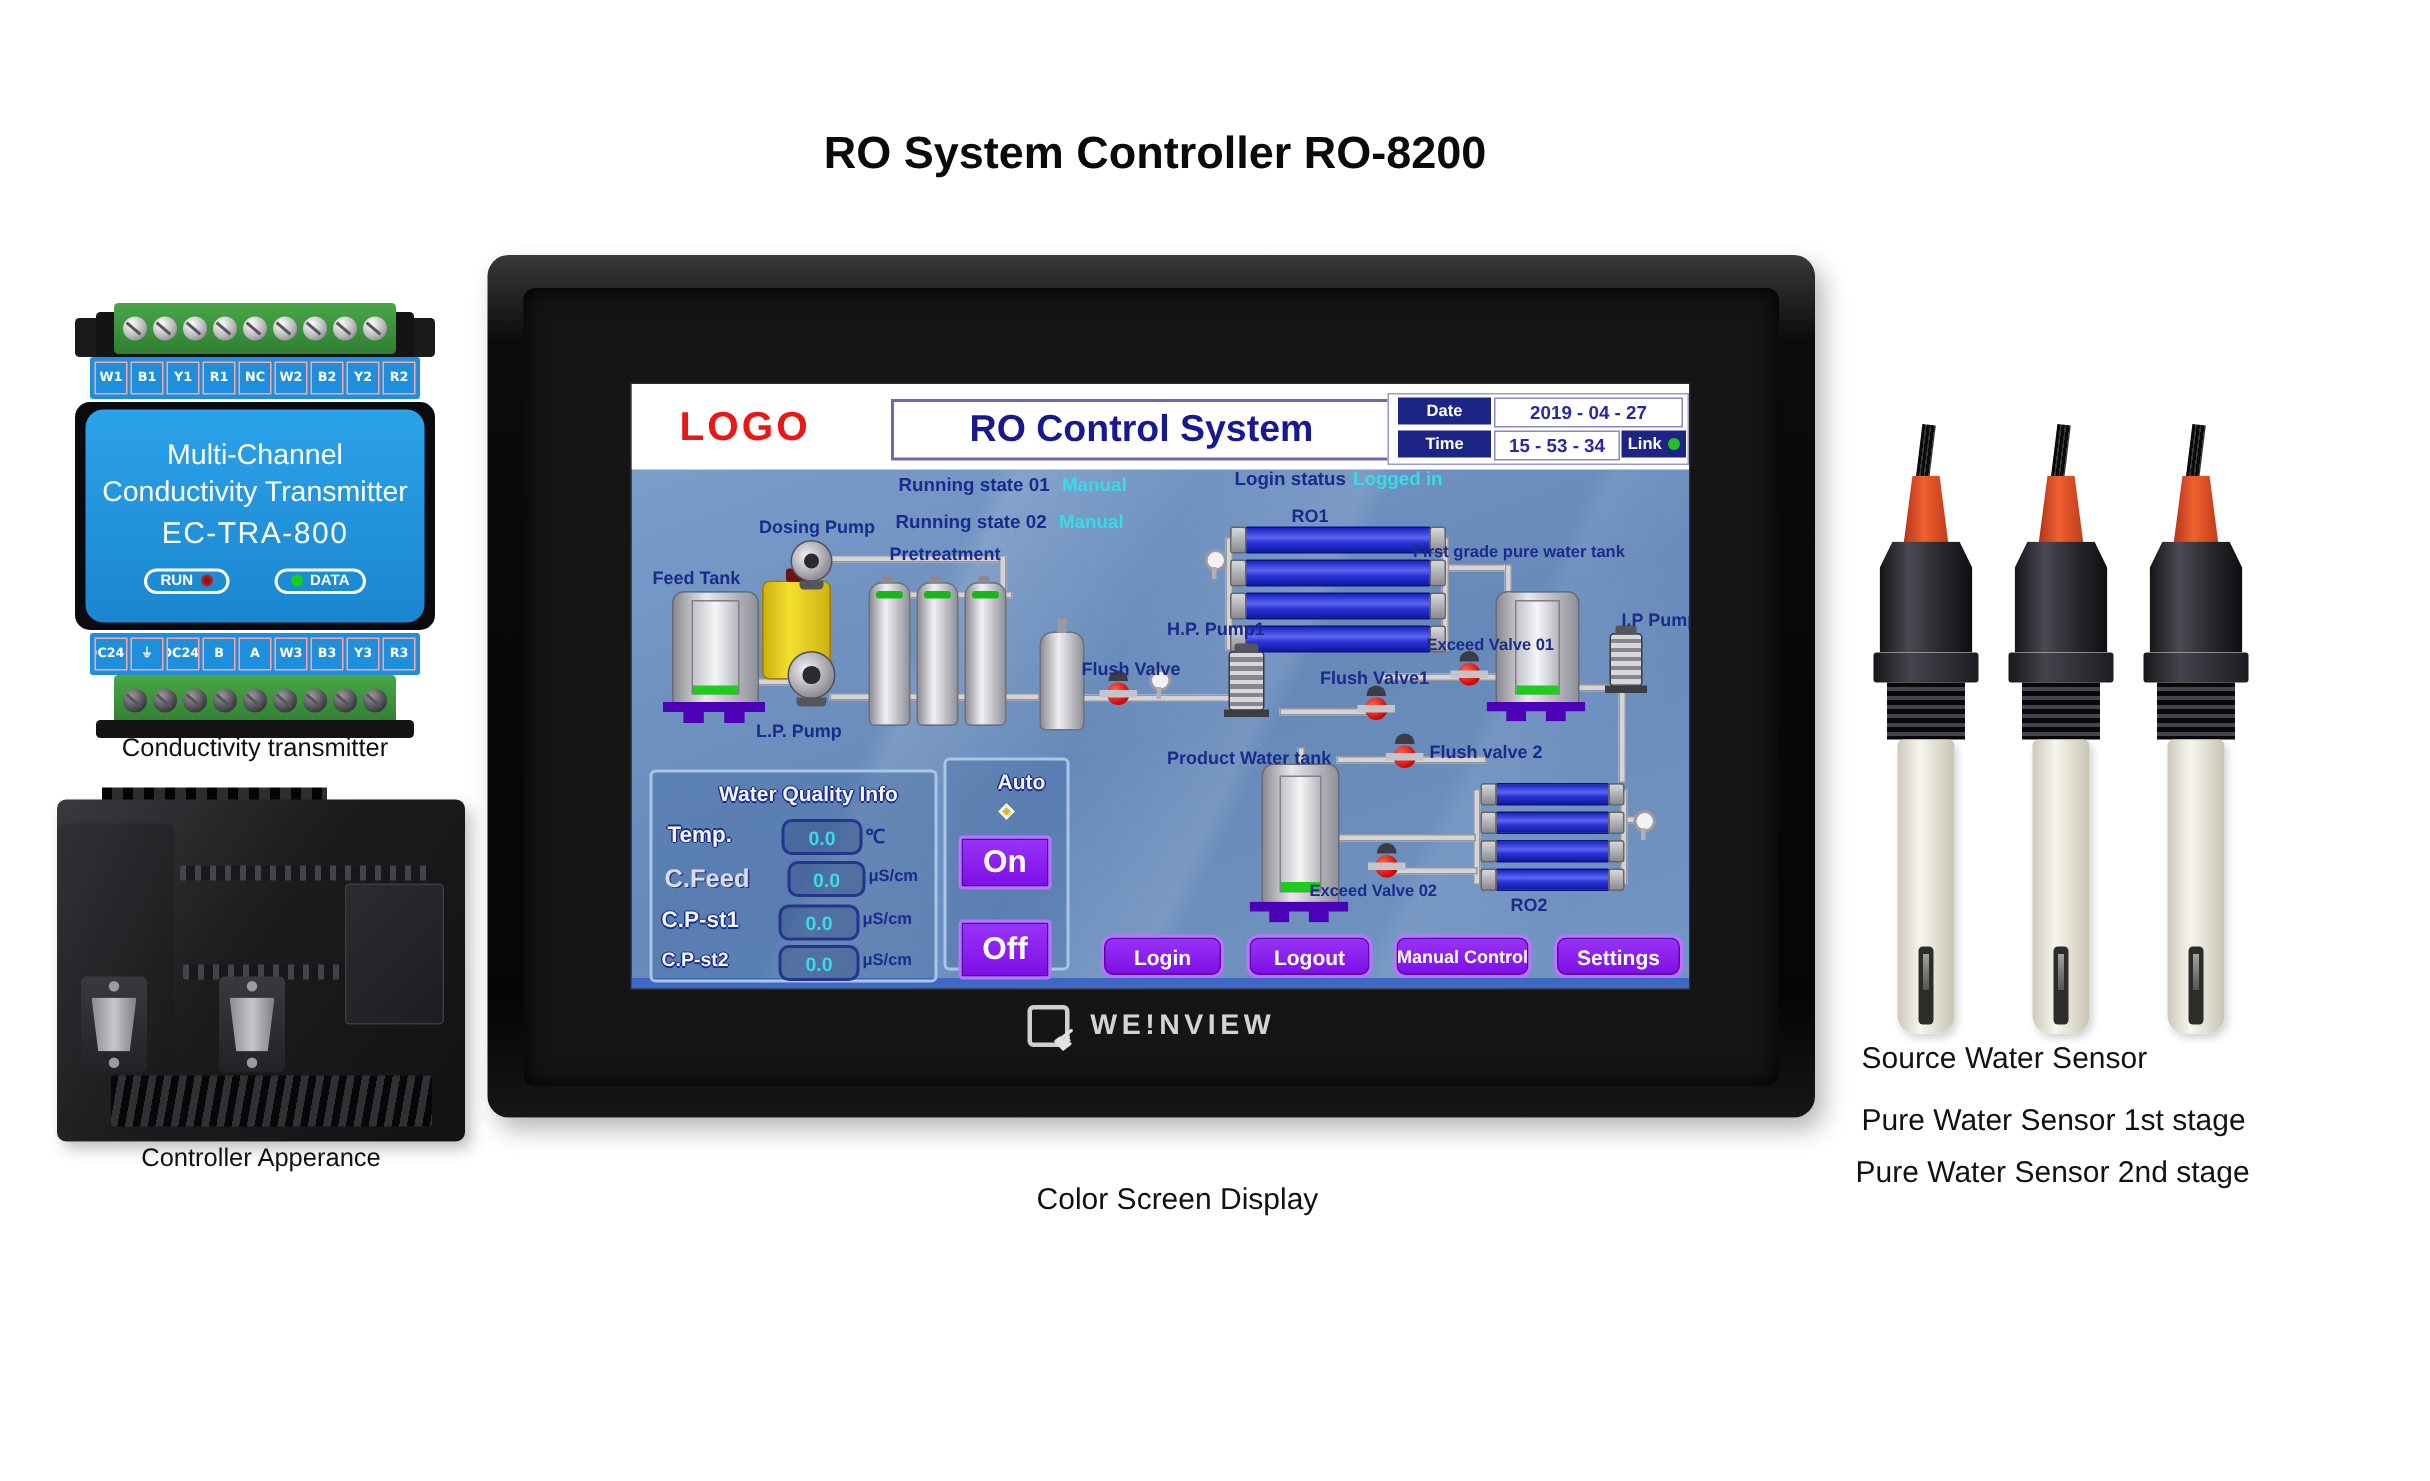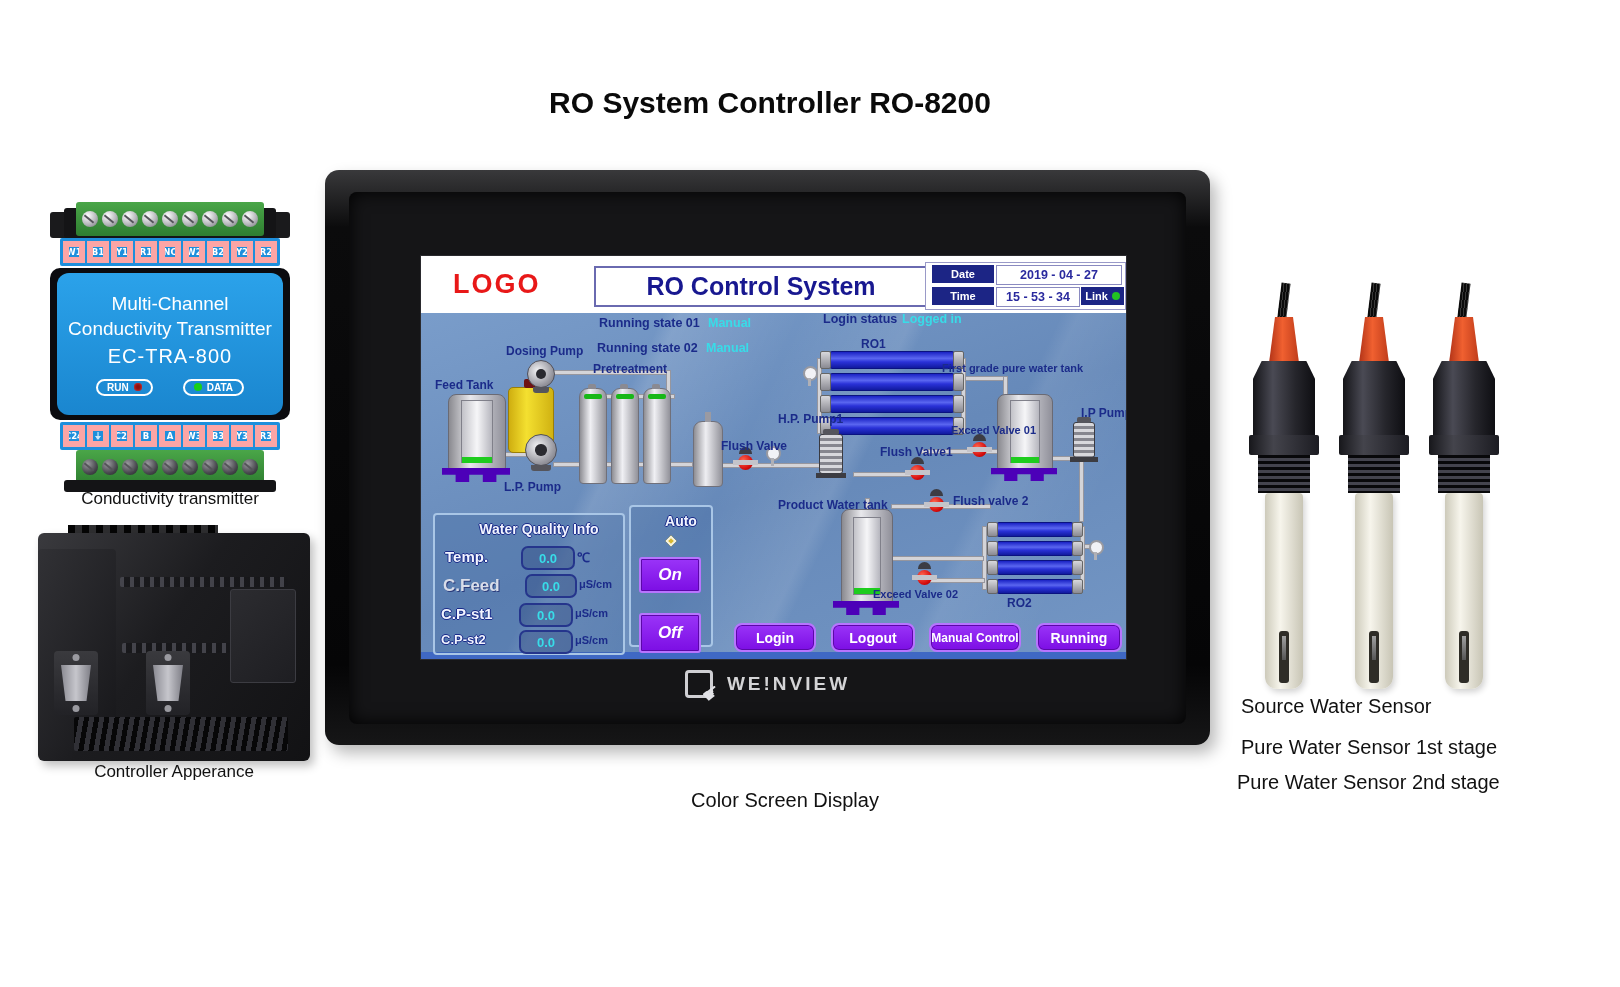--- a/index.html
+++ b/index.html
@@ -16,21 +16,21 @@
   .tx-ear{position:absolute;width:24px;height:26px;background:#1a1a1c;border-radius:3px;}
   .tx-green{position:absolute;left:26px;width:188px;height:34px;border-radius:3px;
             background:linear-gradient(180deg,#4aa648,#2e7e30);
             display:flex;align-items:center;justify-content:space-around;padding:0 4px;box-sizing:border-box;}
   .screw{width:16px;height:16px;border-radius:50%;position:relative;
          background:radial-gradient(circle at 35% 30%,#ffffff,#b8b8bc 55%,#6e6e74);}
   .screw::after{content:"";position:absolute;left:1px;top:7px;width:12px;height:2px;background:#55555a;transform:rotate(40deg);}
   .screw.dark{background:radial-gradient(circle at 35% 30%,#9a9a9e,#48484e 60%,#222226);}
   .tx-strip{position:absolute;left:10px;width:220px;height:28px;background:#1e8fdc;
             display:flex;gap:2px;padding:3px;box-sizing:border-box;border-radius:2px;}
-  .tx-cell{flex:1;border:6px solid #fca5a5;color:#fff;font:bold 8.5px "DejaVu Sans",sans-serif;
+  .tx-cell{flex:1;border:1px solid #fca5a5;color:#fff;font:bold 8.5px "DejaVu Sans",sans-serif;
            display:flex;align-items:center;justify-content:center;white-space:nowrap;overflow:hidden;}
   .tx-main{position:absolute;left:0;top:66px;width:240px;height:152px;background:#0b0b0f;border-radius:10px;}
   .tx-face{position:absolute;left:7px;top:5px;right:7px;bottom:5px;border-radius:12px;
            background:linear-gradient(180deg,#2ba2ea,#1a86cf);
            display:flex;flex-direction:column;align-items:center;justify-content:center;gap:3px;}
   .tx-line{color:#fff;font:19px "Liberation Sans",sans-serif;}
   .tx-model{color:#fff;font:20px "Liberation Sans",sans-serif;letter-spacing:1px;margin-top:2px;}
   .tx-pills{display:flex;gap:30px;margin-top:8px;}
   .pill{display:flex;align-items:center;gap:5px;border:2px solid #fff;border-radius:10px;
         padding:1px 9px;color:#fff;font:bold 10px "Liberation Sans",sans-serif;}
@@ -141,21 +141,21 @@
   .ph{position:absolute;left:0;right:0;text-align:center;font:bold 14px "Liberation Sans",sans-serif;margin-left:20px;}
   .vbox{position:absolute;width:50px;height:20px;border:2px solid #25358c;border-radius:7px;
         background:rgba(25,45,100,.25);color:#38dce8;font:bold 13px "Liberation Sans",sans-serif;
         display:flex;align-items:center;justify-content:center;}
   .unit{position:absolute;font:bold 11px "Liberation Sans",sans-serif;color:#1b2b8a;}
   .auto-ind{position:absolute;width:8px;height:8px;background:#d8b830;transform:rotate(45deg);
             box-shadow:inset 0 0 0 2px #f6f2e0;}
   .pbtn{position:absolute;display:flex;align-items:center;justify-content:center;color:#fff;cursor:pointer;
         font:bold 14px "Liberation Sans",sans-serif;background:linear-gradient(180deg,#9a34f8,#7c0ee4);
         border:2px solid #b874ff;border-radius:8px;box-shadow:inset 0 0 0 1px #5c08a8;z-index:8;box-sizing:border-box;}
-  .pbtn.sq{border-radius:3px;font-size:17px;font-style:italic;}
+  .pbtn.sq{border-radius:3px;font-size:21px;}
 
   
   .sensors{position:absolute;left:1243px;top:283px;width:262px;height:410px;}
   .sensor{position:absolute;width:82px;height:410px;top:0;}
   .s-cable{position:absolute;left:36px;top:0;width:9px;height:42px;transform:rotate(7deg);
            background:repeating-linear-gradient(90deg,#0a0a0a 0 2px,#383838 2px 3px);}
   .s-boot{position:absolute;left:26px;top:34px;width:30px;height:46px;
           background:linear-gradient(90deg,#b23418,#f06030 45%,#c03c1a);
           clip-path:polygon(20% 0,80% 0,100% 100%,0 100%);}
   .s-head{position:absolute;left:10px;top:78px;width:62px;height:74px;
@@ -379,21 +379,21 @@
       <div class="panel" style="left:208px;top:249px;width:80px;height:138px;">
         <div class="ph outl" style="top:6px;">Auto</div>
         <div class="auto-ind" style="left:36px;top:30px;"></div>
         <div class="pbtn sq" style="left:8px;top:50px;width:62px;height:36px;">On</div>
         <div class="pbtn sq" style="left:8px;top:106px;width:62px;height:40px;">Off</div>
       </div>
 
       <div class="pbtn" style="left:313px;top:367px;width:82px;height:29px;">Login</div>
       <div class="pbtn" style="left:410px;top:367px;width:84px;height:29px;">Logout</div>
       <div class="pbtn" style="left:508px;top:367px;width:92px;height:29px;font-size:12px;">Manual Control</div>
-      <div class="pbtn" style="left:615px;top:367px;width:86px;height:29px;">Running</div>
+      <div class="pbtn" style="left:615px;top:367px;width:86px;height:29px;">Settings</div>
 
       <div class="lcd-bottombar"></div>
     </div>
 
     <div class="wv">
       <span class="wv-icon">
           <span class="wv-hand">☛</span>
         </span>
       <span class="wv-text">WE!NVIEW</span>
     </div>

